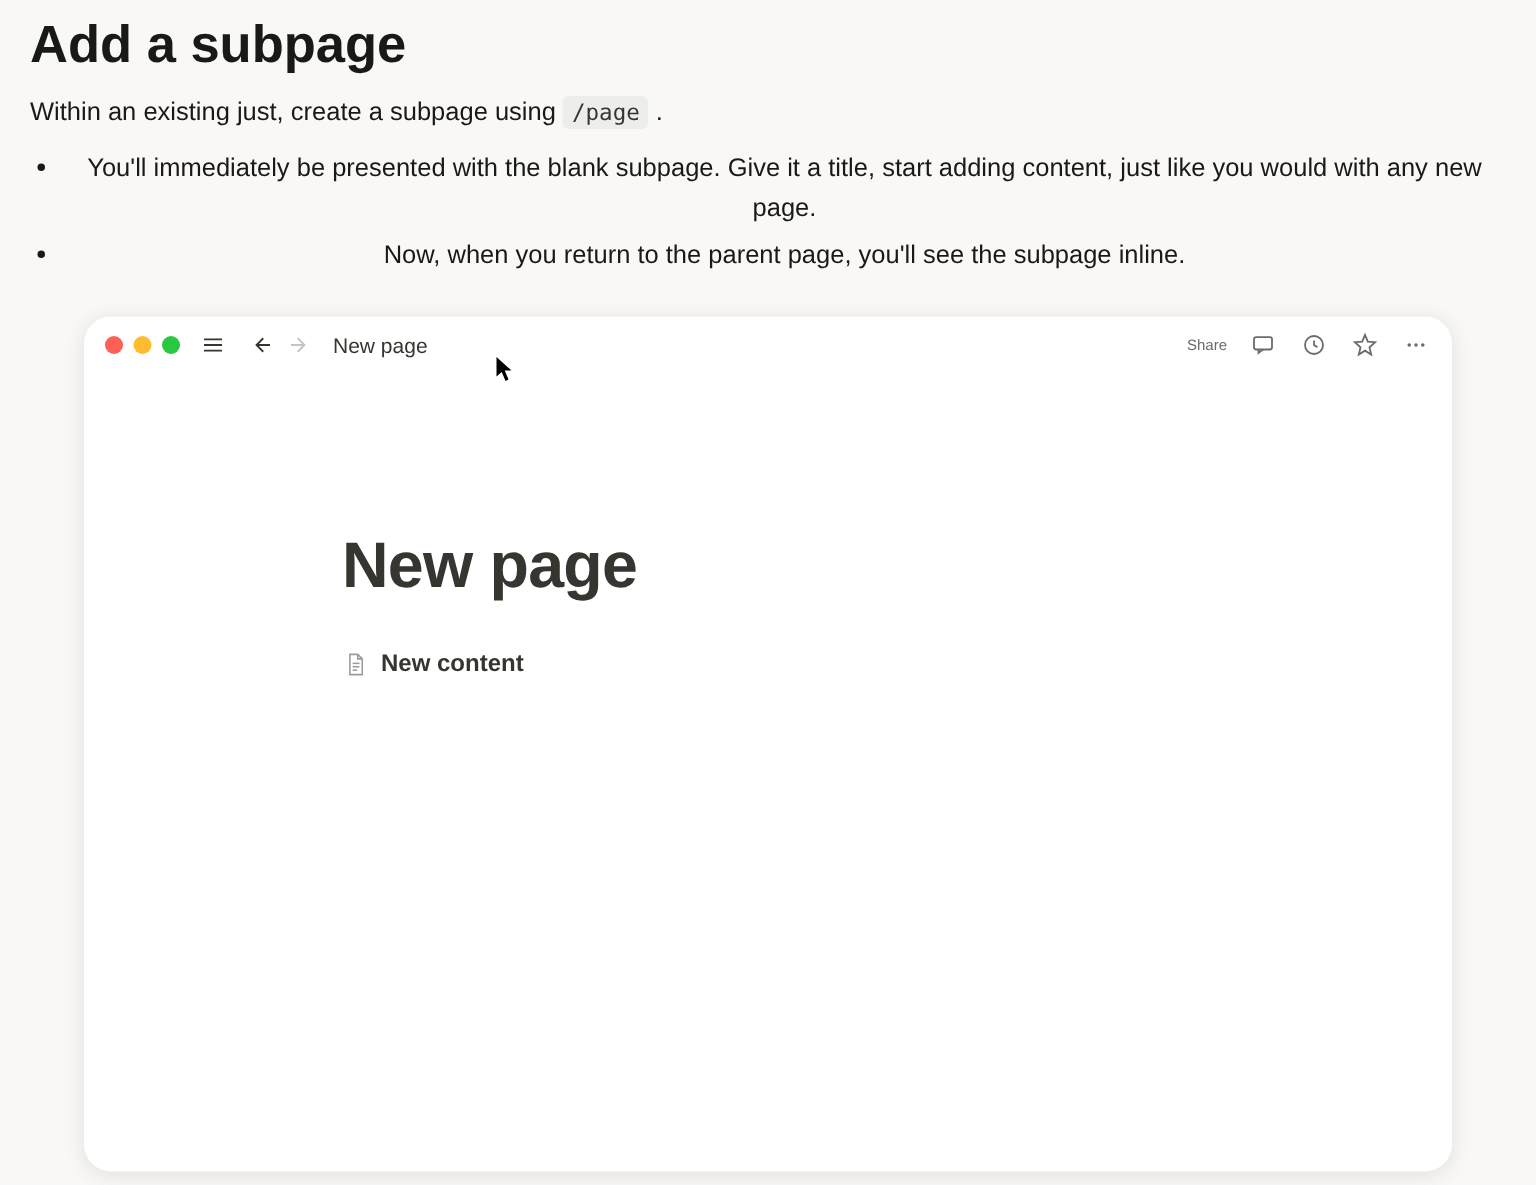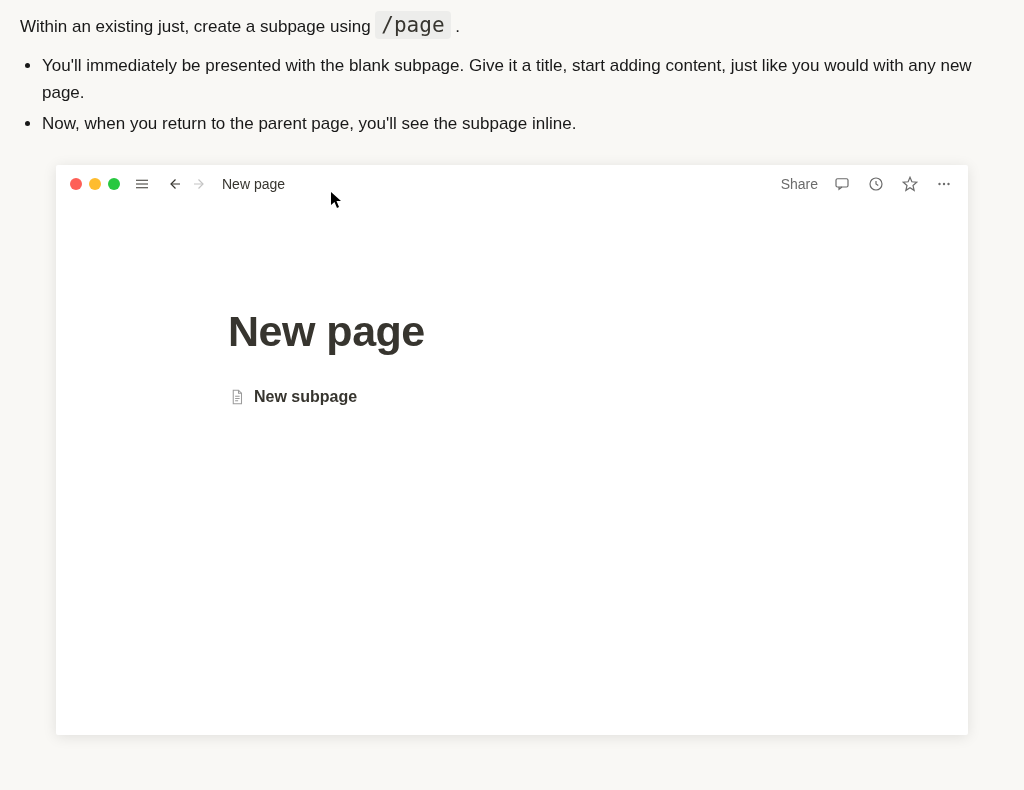--- a/index.html
+++ b/index.html
@@ -22,38 +22,39 @@
   p.intro {
     font-size: 17px;
     line-height: 1.5;
     margin-bottom: 10px;
   }
   code.inline-code {
     background: #ededeb;
     border-radius: 4px;
     padding: 2px 6px;
     font-family: ui-monospace, SFMono-Regular, Menlo, monospace;
-    font-size: 21px;
+    font-size: 15px;
     color: #37352f;
   }
   ul.bullets {
     margin-left: 22px;
     margin-bottom: 28px;
+    text-align: center;
   }
   ul.bullets li {
     font-size: 17px;
     line-height: 1.6;
     margin-bottom: 4px;
   }
   .window-frame {
     width: 912px;
     height: 570px;
     margin: 18px auto 0 auto;
     background: #fff;
-    border-radius: 2px;
+    border-radius: 18px;
     box-shadow: 0 2px 14px rgba(0,0,0,0.10);
     position: relative;
     overflow: hidden;
   }
   .topbar {
     display: flex;
     align-items: center;
     padding: 10px 14px;
     gap: 12px;
     height: 38px;
@@ -66,21 +67,21 @@
   .icon-btn { width: 20px; height: 20px; display: flex; align-items: center; justify-content: center; color: #37352f; }
   .icon-btn svg { width: 18px; height: 18px; stroke: currentColor; fill: none; stroke-width: 1.6; }
   .nav-arrows { display: flex; gap: 6px; align-items: center; }
   .nav-arrows .disabled { color: #c4c4c4; }
   .breadcrumb {
     font-size: 14px;
     color: #37352f;
   }
   .topbar-spacer { flex: 1; }
   .topbar-right { display: flex; align-items: center; gap: 14px; color: #6b6b6b; }
-  .share-label { font-size: 14px; color: #6b6b6b; }
+  .share-label { font-size: 10px; color: #6b6b6b; }
   .topbar-right .icon-btn { color: #6b6b6b; }
   .cursor-arrow {
     position: absolute;
     top: 26px; left: 274px;
     width: 14px; height: 18px;
   }
   .cursor-arrow svg { width: 14px; height: 18px; fill: #000; }
   .page-body {
     padding: 104px 0 0 172px;
   }
@@ -106,20 +107,21 @@
   .subpage-title {
     font-size: 16px;
     font-weight: 600;
     color: #37352f;
   }
 </style>
 </head>
 <body>
 
 <div class="doc-wrap">
+  <h1 class="section-title">Add a subpage</h1>
 
   <p class="intro">
     <span>Within an existing just, create a subpage using </span>
     <code class="inline-code">/page</code>
     <span> .</span>
   </p>
 
   <ul class="bullets">
     <li>You'll immediately be presented with the blank subpage. Give it a title, start adding content, just like you would with any new page.</li>
     <li>Now, when you return to the parent page, you'll see the subpage inline.</li>
@@ -197,17 +199,17 @@
       <div class="subpage-row">
         <span class="page-icon">
           <svg viewBox="0 0 24 24">
               <path d="M7 3 L14 3 L18 7 L18 21 L7 21 Z"></path>
               <polyline points="14 3 14 7 18 7"></polyline>
               <line x1="9.5" y1="11" x2="15.5" y2="11"></line>
               <line x1="9.5" y1="14" x2="15.5" y2="14"></line>
               <line x1="9.5" y1="17" x2="13.5" y2="17"></line>
             </svg>
         </span>
-        <span class="subpage-title">New subpage</span>
+        <span class="subpage-title">New content</span>
       </div>
     </div>
   </div>
 </div>
 
 </body></html>

